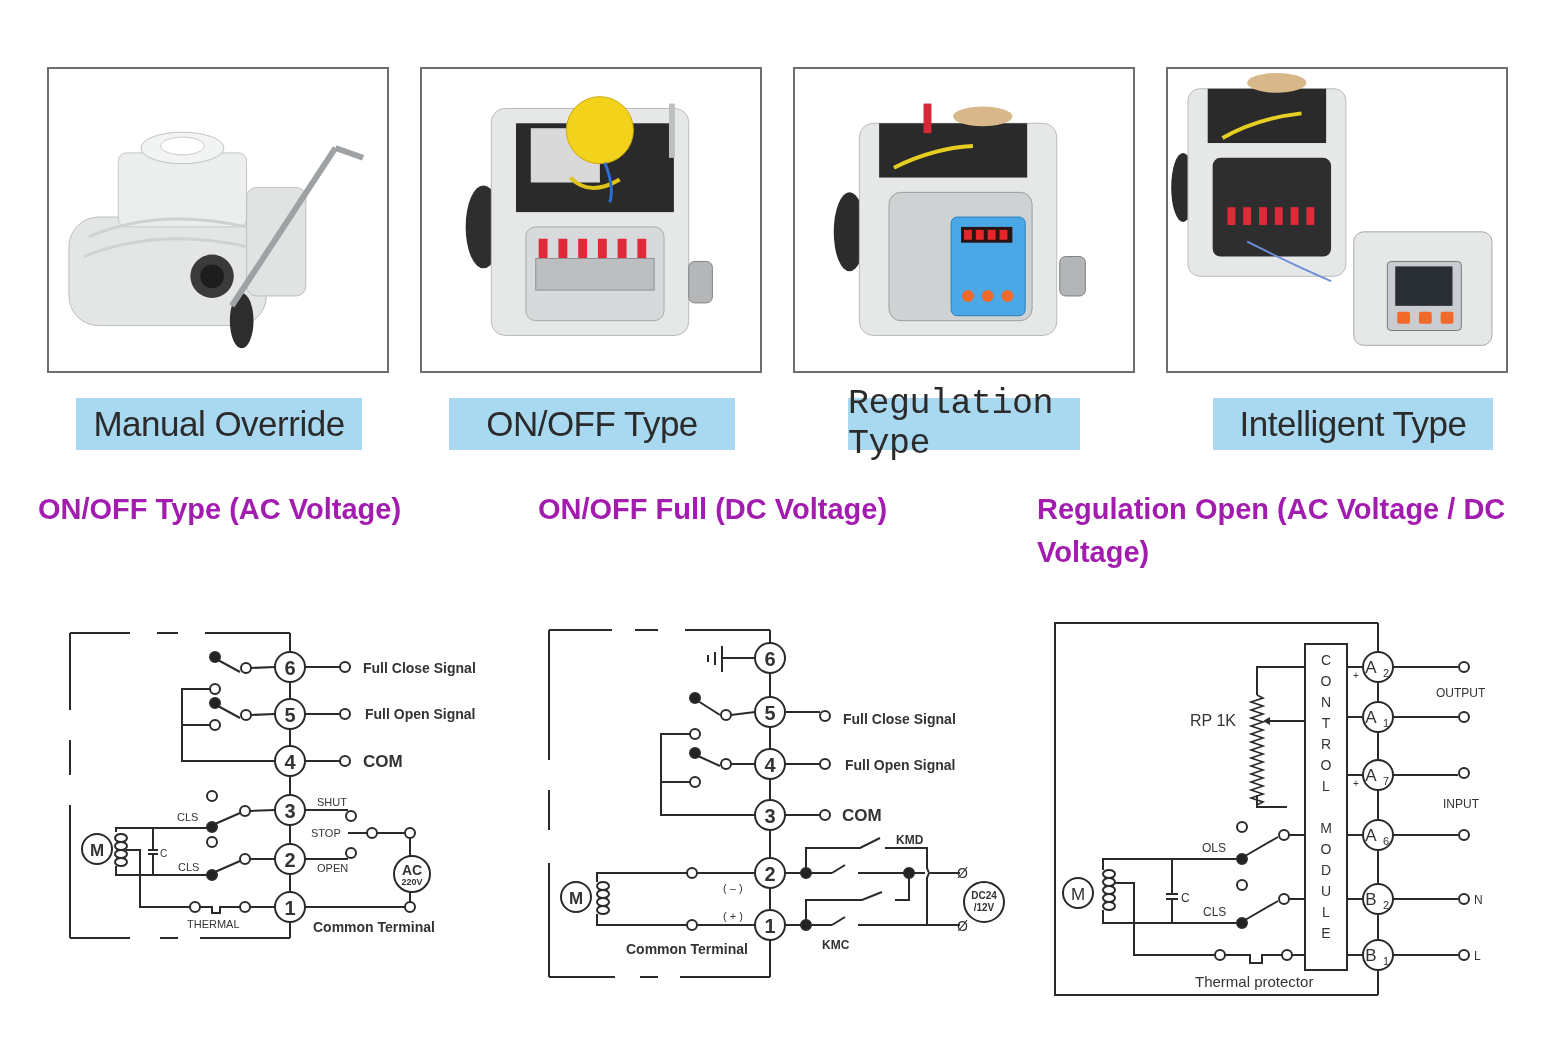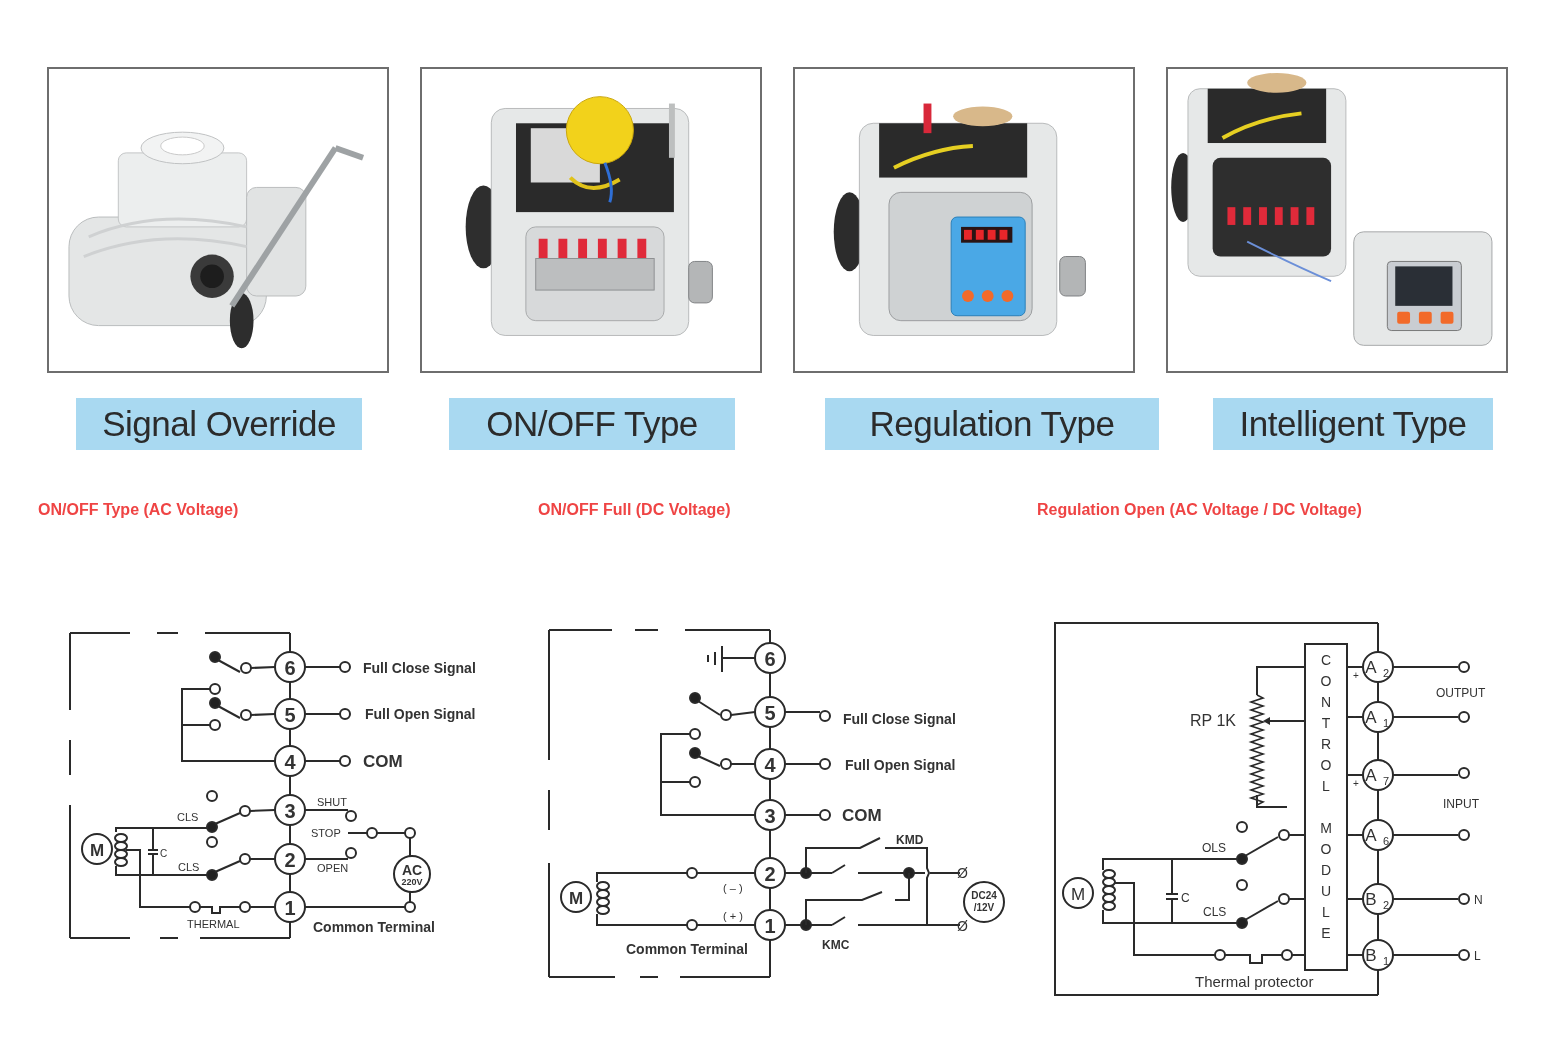--- a/index.html
+++ b/index.html
@@ -5,22 +5,22 @@
   html, body { margin: 0; padding: 0; background: #ffffff; }
   body { width: 1548px; height: 1050px; position: relative; overflow: hidden;
          font-family: "Liberation Sans", sans-serif; color: #222; }
   .photo-frame { position: absolute; top: 67px; width: 342px; height: 306px;
                  border: 2px solid #6e6e6e; box-sizing: border-box; background: #fff; overflow: hidden; }
   .photo-frame svg { width: 100%; height: 100%; display: block; }
   .type-label { position: absolute; top: 398px; height: 52px; background: #a9d9f1;
                 display: flex; align-items: center; justify-content: center;
                 font-family: "Liberation Sans", sans-serif; font-size: 35px; color: #2b2b2b;
                 letter-spacing: -0.5px; }
-  .section-title { position: absolute; top: 488px; font-size: 16px; font-weight: bold;
-                   color: #ef4444; line-height: 43px; font-family: "Liberation Sans", sans-serif; }
+  .section-title { position: absolute; top: 488px; font-size: 29px; font-weight: bold;
+                   color: #a21caf; line-height: 43px; font-family: "Liberation Sans", sans-serif; }
   .diagram { position: absolute; }
   .diagram svg { display: block; overflow: visible; }
   .diagram text { font-family: "Liberation Sans", sans-serif; fill: #333; }
 </style>
 </head>
 <body>
 
 <div class="photo-frame" style="left:47px;">
   <svg viewBox="0 0 342 306">
     <rect x="20" y="150" width="200" height="110" rx="30" fill="#e4e6e6" stroke="#b9bcbd"></rect>
@@ -106,23 +106,23 @@
     <rect x="222" y="195" width="75" height="70" rx="4" fill="#c9cdd2" stroke="#777"></rect>
     <rect x="230" y="200" width="58" height="40" fill="#2a2f36"></rect>
     <g fill="#f26a2a">
         <rect x="232" y="246" width="13" height="12" rx="2"></rect>
         <rect x="254" y="246" width="13" height="12" rx="2"></rect>
         <rect x="276" y="246" width="13" height="12" rx="2"></rect>
       </g>
   </svg>
 </div>
 
-<div class="type-label" style="left:76px; width:286px;">Signal Override</div>
+<div class="type-label" style="left:76px; width:286px;">Manual Override</div>
 <div class="type-label" style="left:449px; width:286px;">ON/OFF Type</div>
-<div class="type-label" style="left:825px; width:334px;">Regulation Type</div>
+<div class="type-label" style="left:848px; width:232px;font-family:Liberation Mono, monospace;">Regulation Type</div>
 <div class="type-label" style="left:1213px; width:280px;">Intelligent Type</div>
 
 <div class="section-title" style="left:38px; width:460px;">ON/OFF Type (AC Voltage)</div>
 <div class="section-title" style="left:538px; width:460px;">ON/OFF Full (DC Voltage)</div>
 <div class="section-title" style="left:1037px; width:470px;">Regulation Open (AC Voltage / DC Voltage)</div>
 
 <div class="diagram" style="left:60px; top:620px;">
 <svg width="450" height="330" viewBox="0 0 450 330" stroke="#2a2a2a" stroke-width="2" fill="none">
 
   <g>

